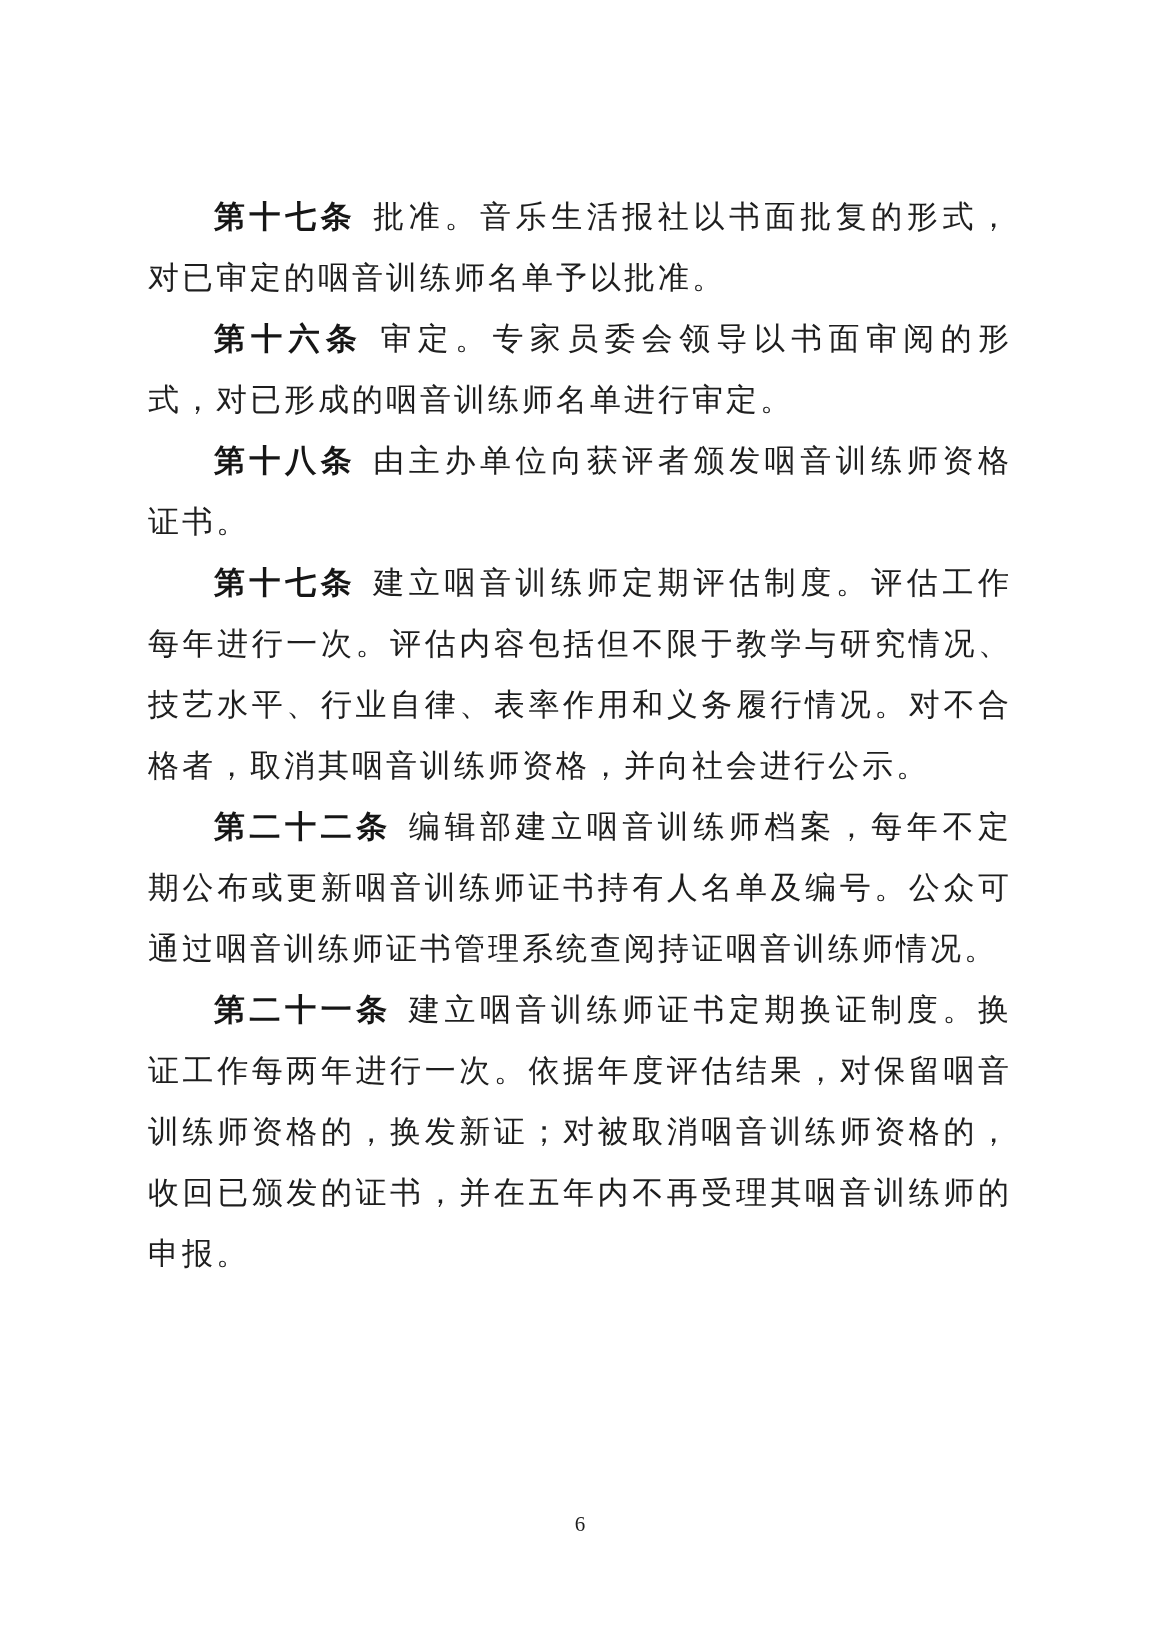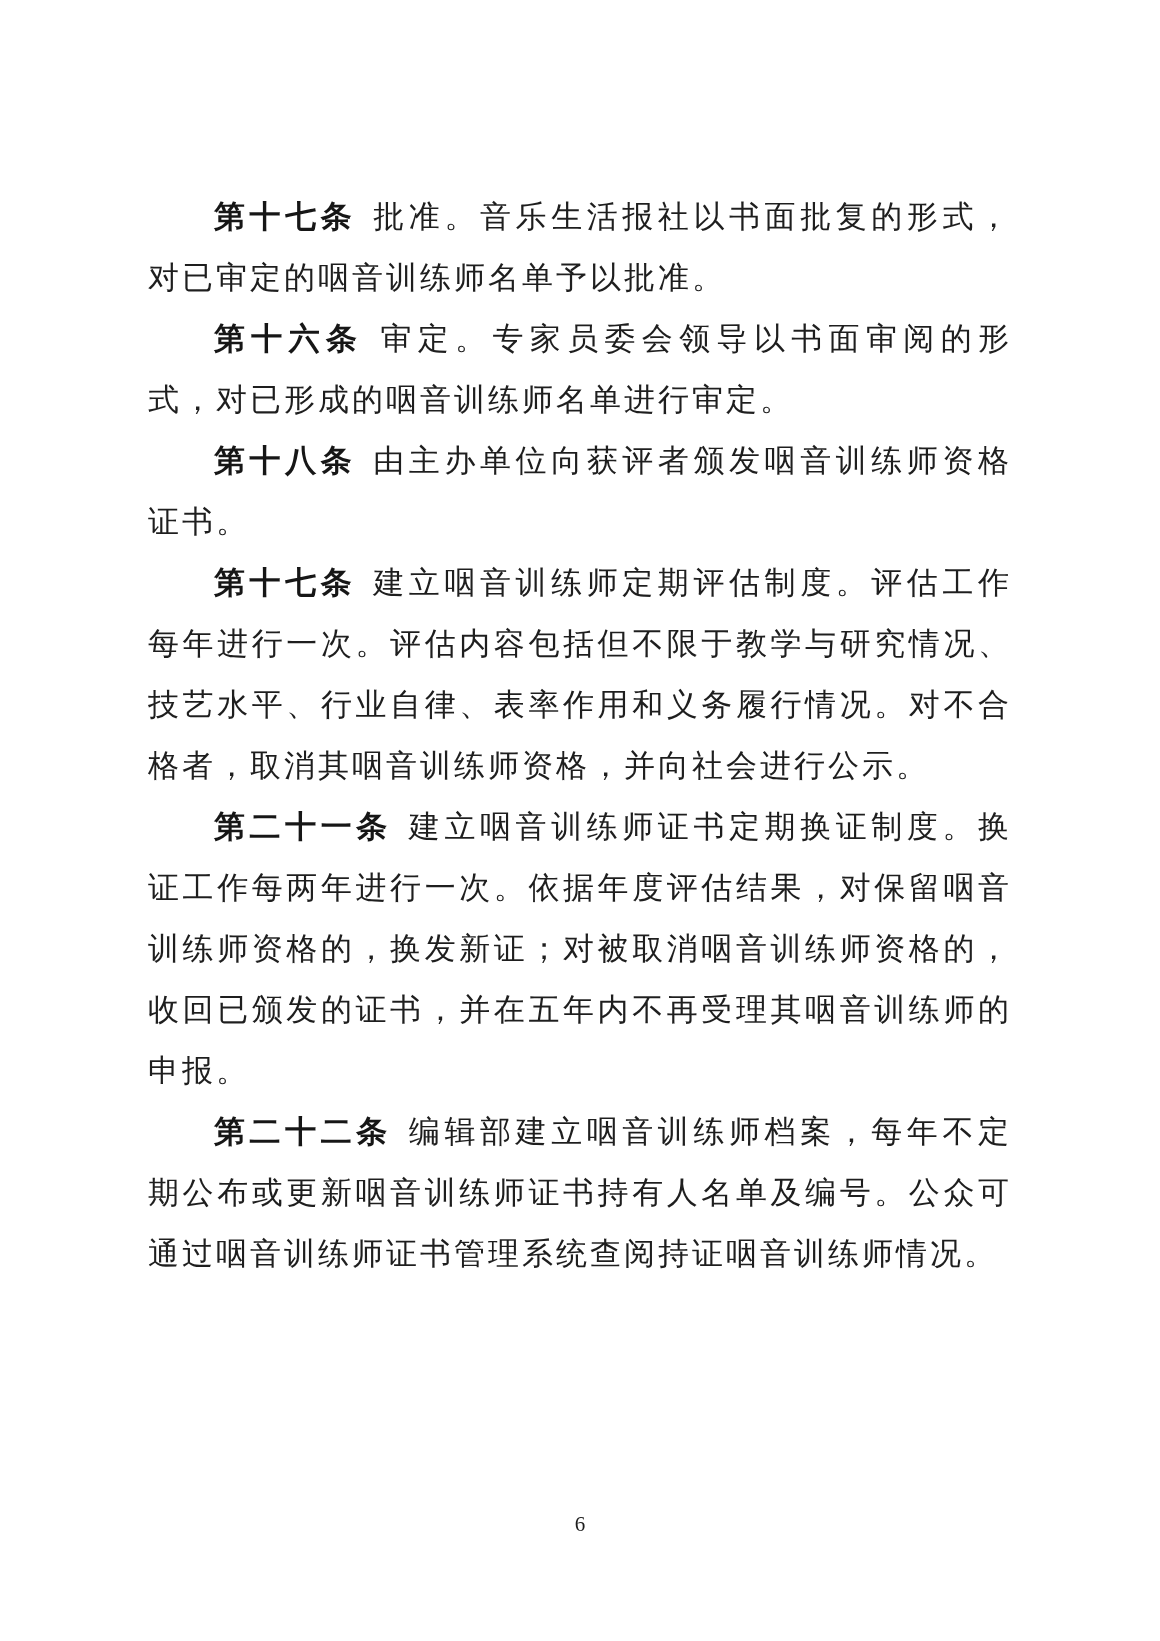--- a/index.html
+++ b/index.html
@@ -59,22 +59,22 @@
 
     <p class="para"><span class="article-label">第十七条</span><span>批准。音乐生活报社以书面批复的形式，对已审定的咽音训练师名单予以批准。</span></p>
 
     <p class="para"><span class="article-label">第十六条</span><span>审定。专家员委会领导以书面审阅的形式，对已形成的咽音训练师名单进行审定。</span></p>
 
     <p class="para"><span class="article-label">第十八条</span><span>由主办单位向获评者颁发咽音训练师资格证书。</span></p>
 
 
     <p class="para"><span class="article-label">第十七条</span><span>建立咽音训练师定期评估制度。评估工作每年进行一次。评估内容包括但不限于教学与研究情况、技艺水平、行业自律、表率作用和义务履行情况。对不合格者，取消其咽音训练师资格，并向社会进行公示。</span></p>
 
+    <p class="para"><span class="article-label">第二十二条</span><span>编辑部建立咽音训练师档案，每年不定期公布或更新咽音训练师证书持有人名单及编号。公众可通过咽音训练师证书管理系统查阅持证咽音训练师情况。</span></p>
+
     <p class="para"><span class="article-label">第二十一条</span><span>建立咽音训练师证书定期换证制度。换证工作每两年进行一次。依据年度评估结果，对保留咽音训练师资格的，换发新证；对被取消咽音训练师资格的，收回已颁发的证书，并在五年内不再受理其咽音训练师的申报。</span></p>
-
-    <p class="para"><span class="article-label">第二十二条</span><span>编辑部建立咽音训练师档案，每年不定期公布或更新咽音训练师证书持有人名单及编号。公众可通过咽音训练师证书管理系统查阅持证咽音训练师情况。</span></p>
 
   </div>
 
   <div class="page-footer">
     <span class="page-number">6</span>
   </div>
 </div>
 
 </body></html>

